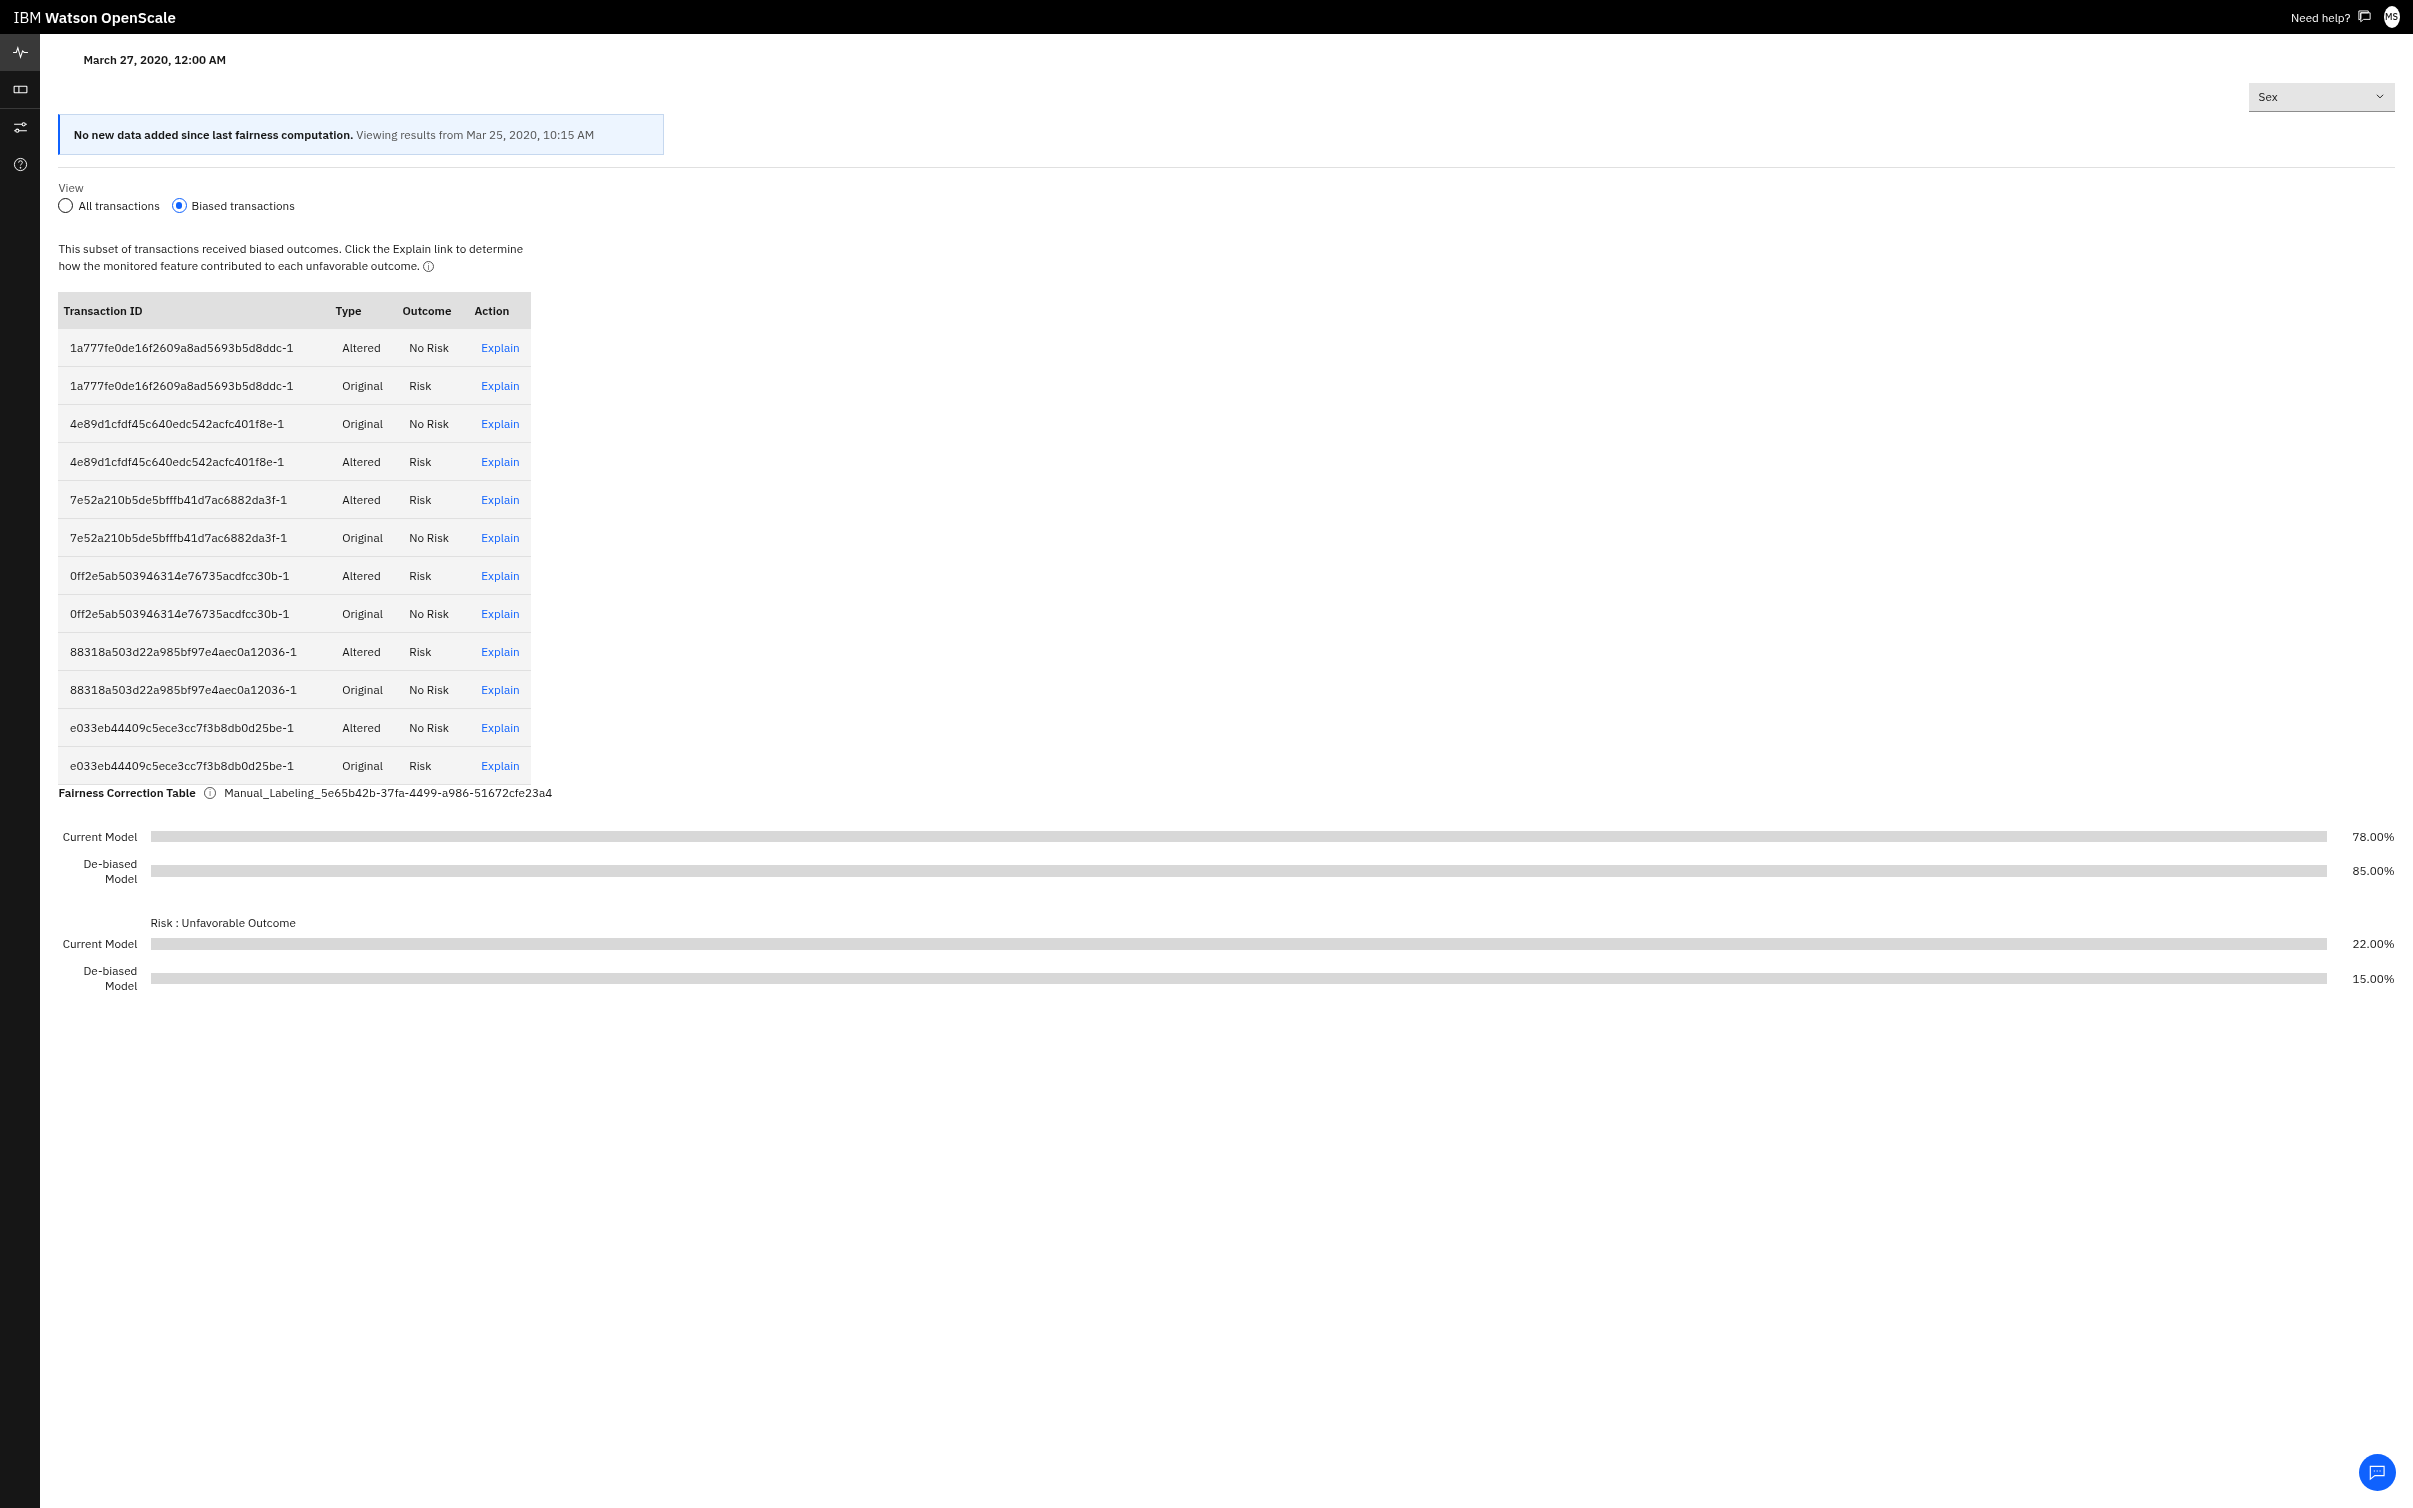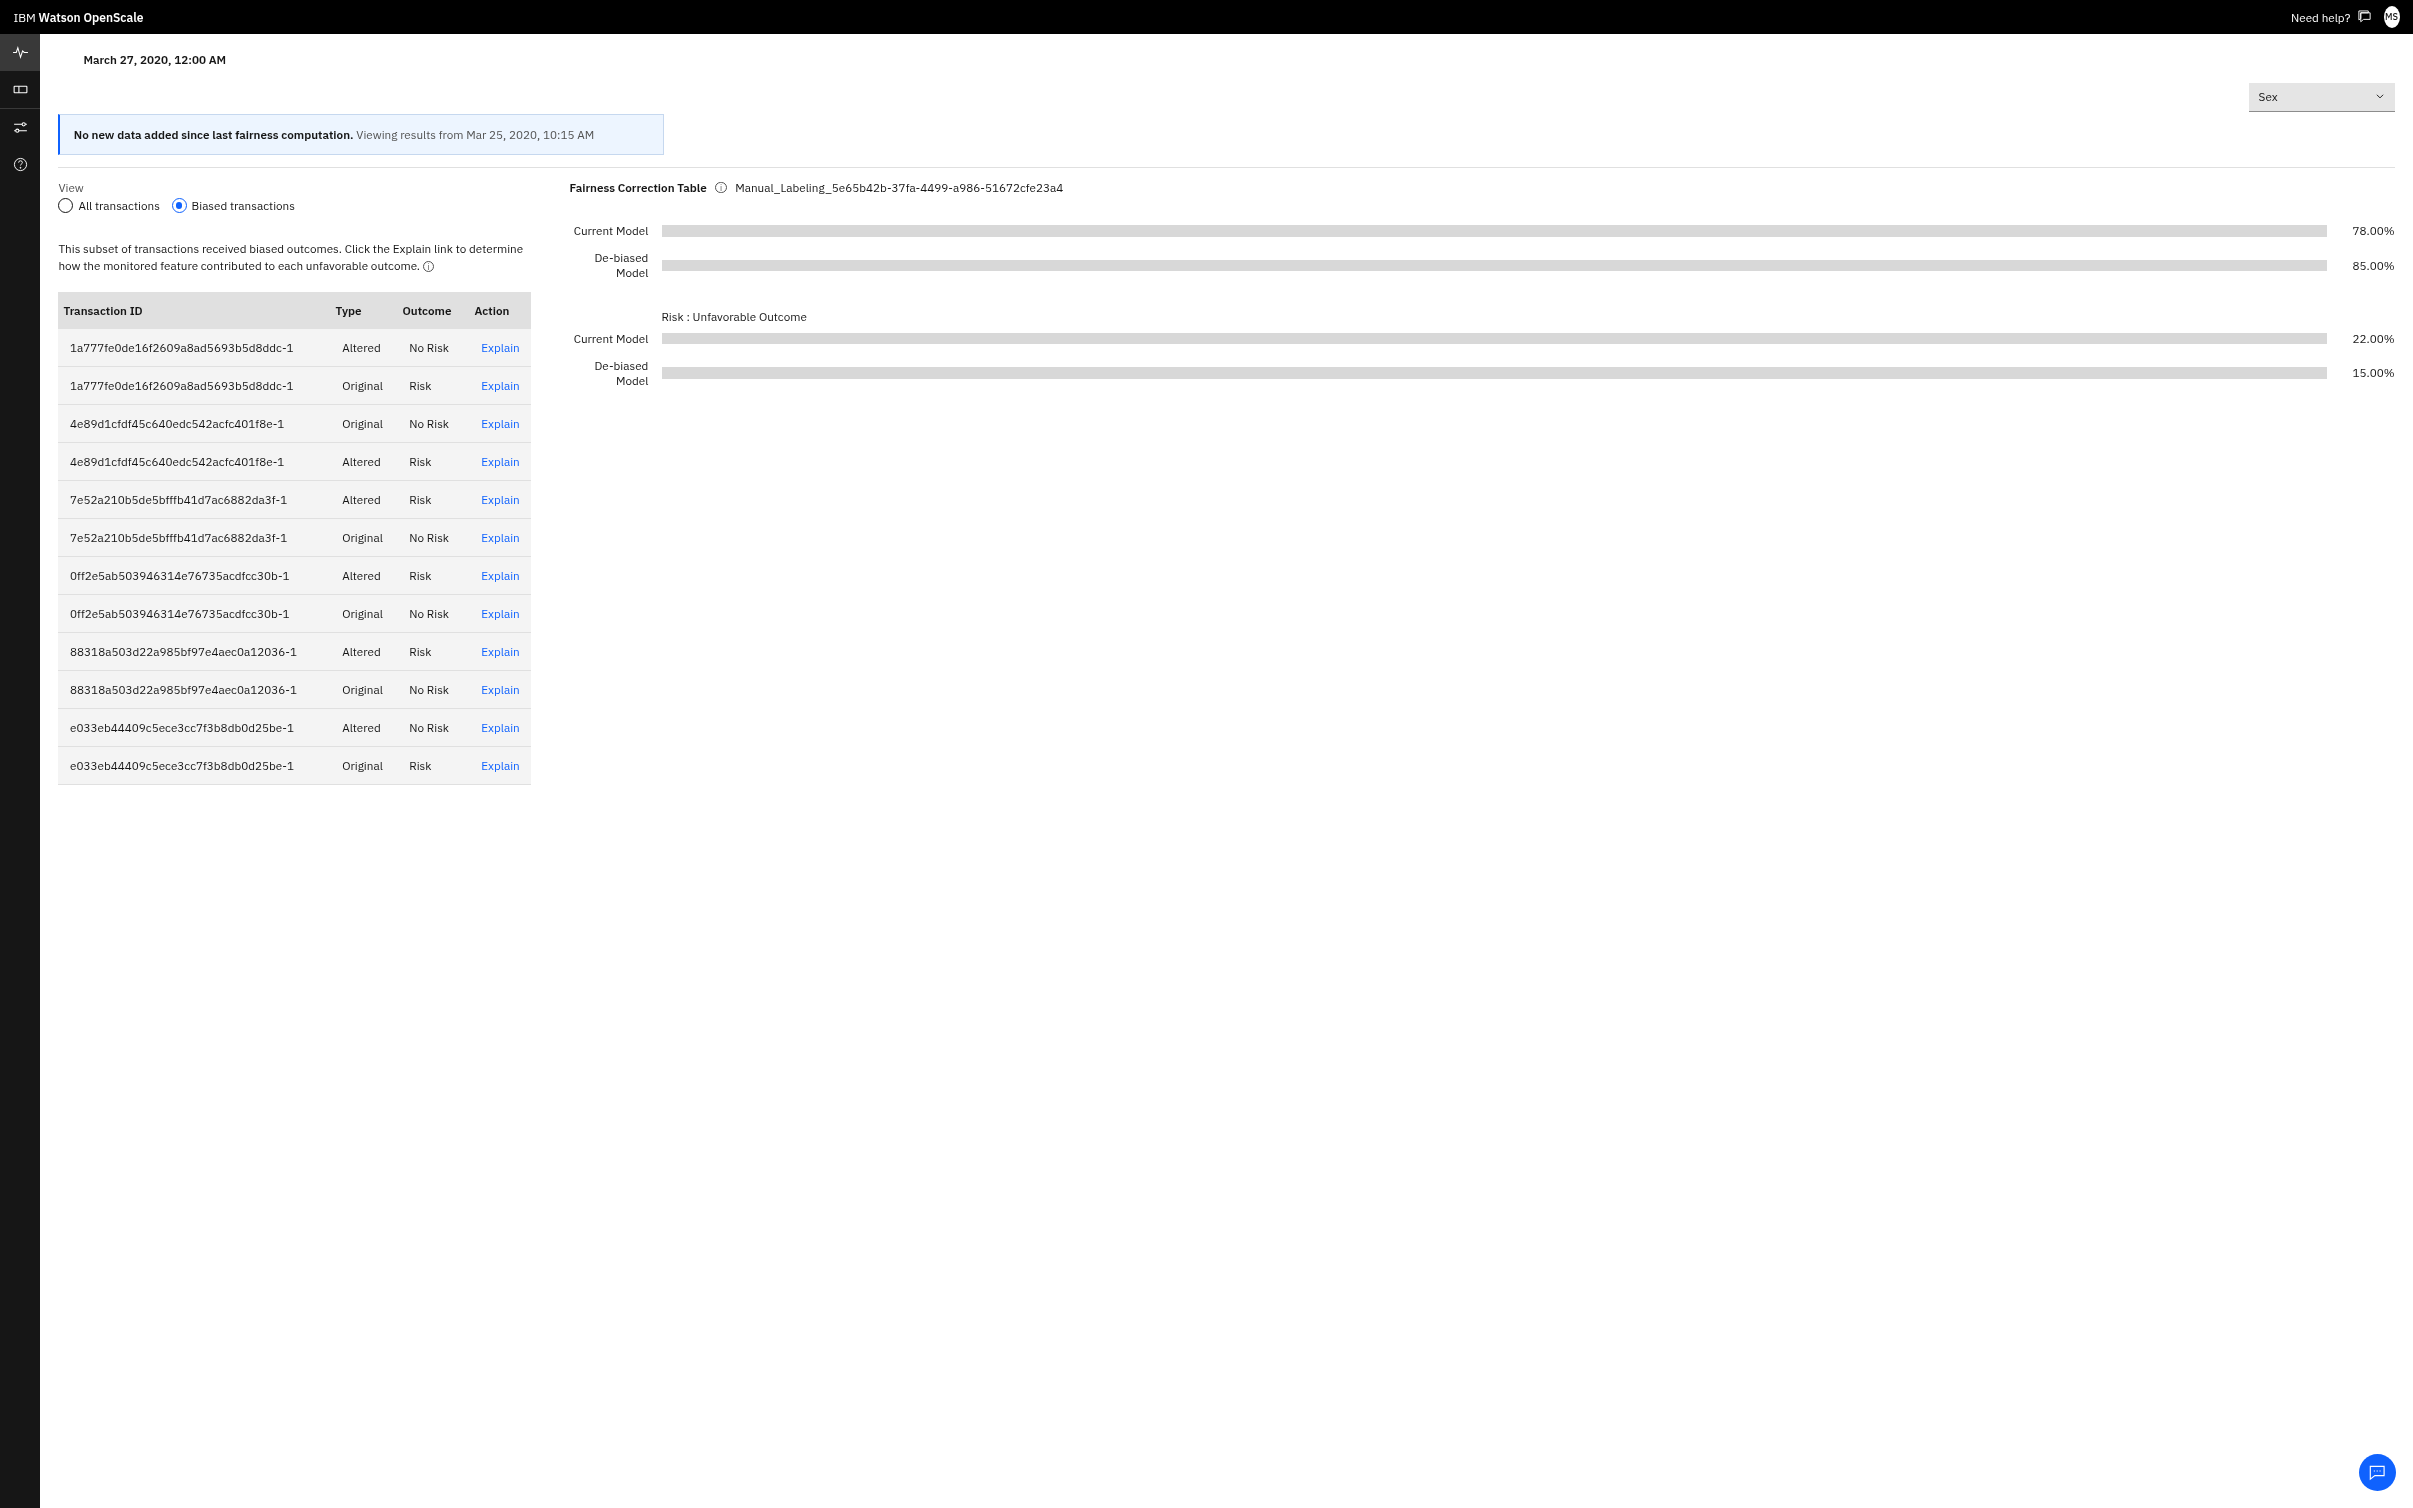--- a/index.html
+++ b/index.html
@@ -11,21 +11,21 @@
       overflow: hidden;
     }
     .topbar {
       height: 34px;
       background: #000;
       color: #fff;
       display: flex;
       align-items: center;
       padding: 0 13.4px;
     }
-    .topbar .brand { font-size: 12px; font-weight: 400; }
+    .topbar .brand { font-size: 15px; font-weight: 400; }
     .topbar .brand .bold { font-weight: 600; }
     .topbar .spacer { flex: 1; }
     .topbar .help { font-size: 11.7px; margin-right: 6.7px; }
     .topbar .chat-icon { display: inline-flex; align-items: center; margin-right: 11.7px; }
     .topbar .avatar {
       width: 16px; height: 22px; border-radius: 50%;
       background: #fff; color: #161616;
       display: flex; align-items: center; justify-content: center;
       font-size: 9.2px; font-weight: 500;
     }
@@ -66,21 +66,21 @@
       border: 0.8px solid #c6d8ef;
       border-left: 2.5px solid #0f62fe;
       background: #edf5ff;
       padding: 11.7px 13.4px;
       font-size: 11.7px;
       max-width: 606px;
     }
     .info-banner .bold { font-weight: 600; }
     .info-banner .light { color: #525252; }
     .divider { height: 0.8px; background: #e0e0e0; margin-top: 12.6px; }
-    .columns { display: flex; margin-top: 11.7px; }
+    .columns { display: flex; margin-top: 11.7px; flex-direction: column; }
     .left-col { width: 473px; margin-right: 38px; }
     .right-col { flex: 1; }
     .view-label { font-size: 11.7px; color: #525252; }
     .radio-group { display: flex; gap: 11.7px; margin-top: 3.4px; }
     .radio-item { display: flex; align-items: center; gap: 5px; cursor: pointer; }
     .radio-circle {
       width: 15px; height: 15px; border: 0.8px solid #161616;
       border-radius: 50%; display: flex; align-items: center; justify-content: center;
     }
     .radio-circle.selected { border: 1.7px solid #0f62fe; }

